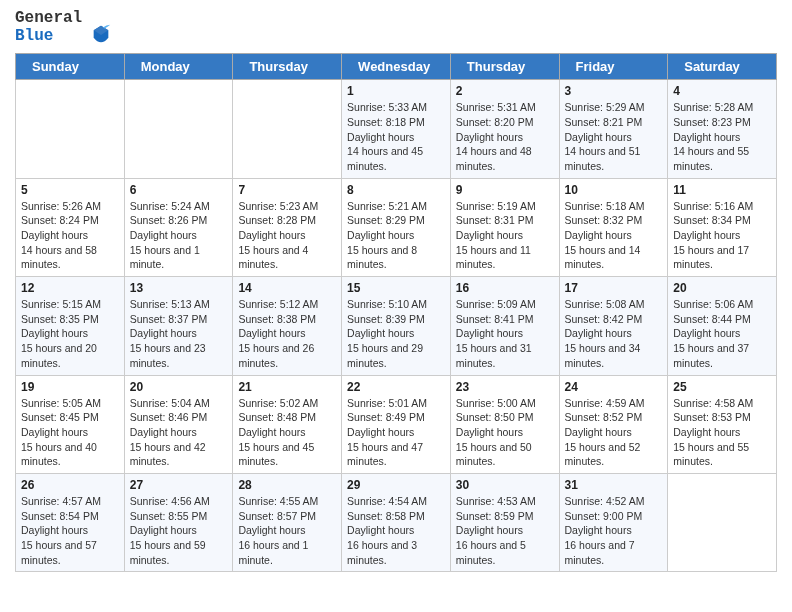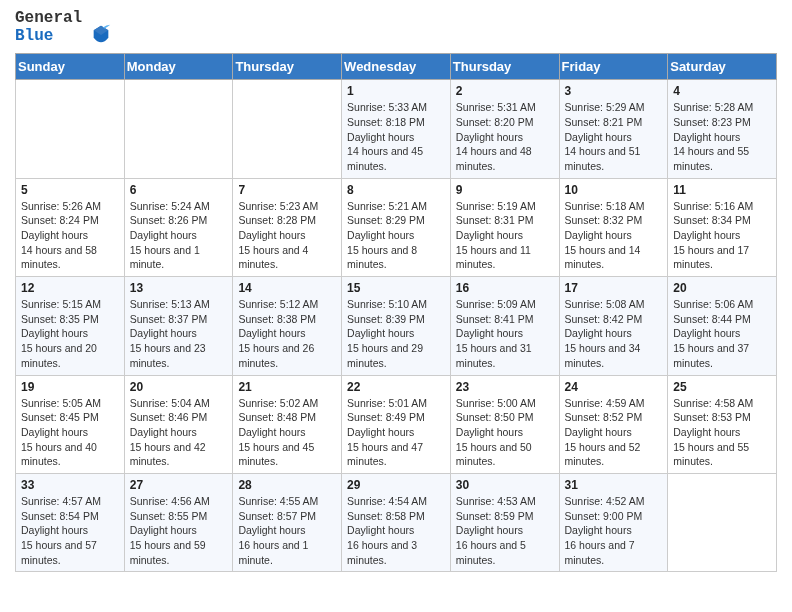--- a/index.html
+++ b/index.html
@@ -54,21 +54,21 @@
     }
     .calendar {
       width: 100%;
       border-collapse: collapse;
       font-size: 11px;
     }
     .calendar th {
       background-color: #3579c3;
       color: #fff;
       text-align: left;
-      padding: 5px 2px;
+      padding: 5px 16px;
       font-size: 13px;
       font-weight: bold;
       border: 1px solid #aaa;
     }
     .calendar td {
       border: 1px solid #ccc;
       vertical-align: top;
       padding: 4px 5px;
       width: calc(100% / 7);
       min-height: 80px;
@@ -234,21 +234,21 @@
           <div class="day-num">24</div>
           <div class="day-info">Sunrise: 4:59 AM<br>Sunset: 8:52 PM<br>Daylight hours<br>15 hours and 52 minutes.</div>
         </td>
         <td>
           <div class="day-num">25</div>
           <div class="day-info">Sunrise: 4:58 AM<br>Sunset: 8:53 PM<br>Daylight hours<br>15 hours and 55 minutes.</div>
         </td>
       </tr>
       <tr>
         <td>
-          <div class="day-num">33</div>
+          <div class="day-num">26</div>
           <div class="day-info">Sunrise: 4:57 AM<br>Sunset: 8:54 PM<br>Daylight hours<br>15 hours and 57 minutes.</div>
         </td>
         <td>
           <div class="day-num">27</div>
           <div class="day-info">Sunrise: 4:56 AM<br>Sunset: 8:55 PM<br>Daylight hours<br>15 hours and 59 minutes.</div>
         </td>
         <td>
           <div class="day-num">28</div>
           <div class="day-info">Sunrise: 4:55 AM<br>Sunset: 8:57 PM<br>Daylight hours<br>16 hours and 1 minute.</div>
         </td>

